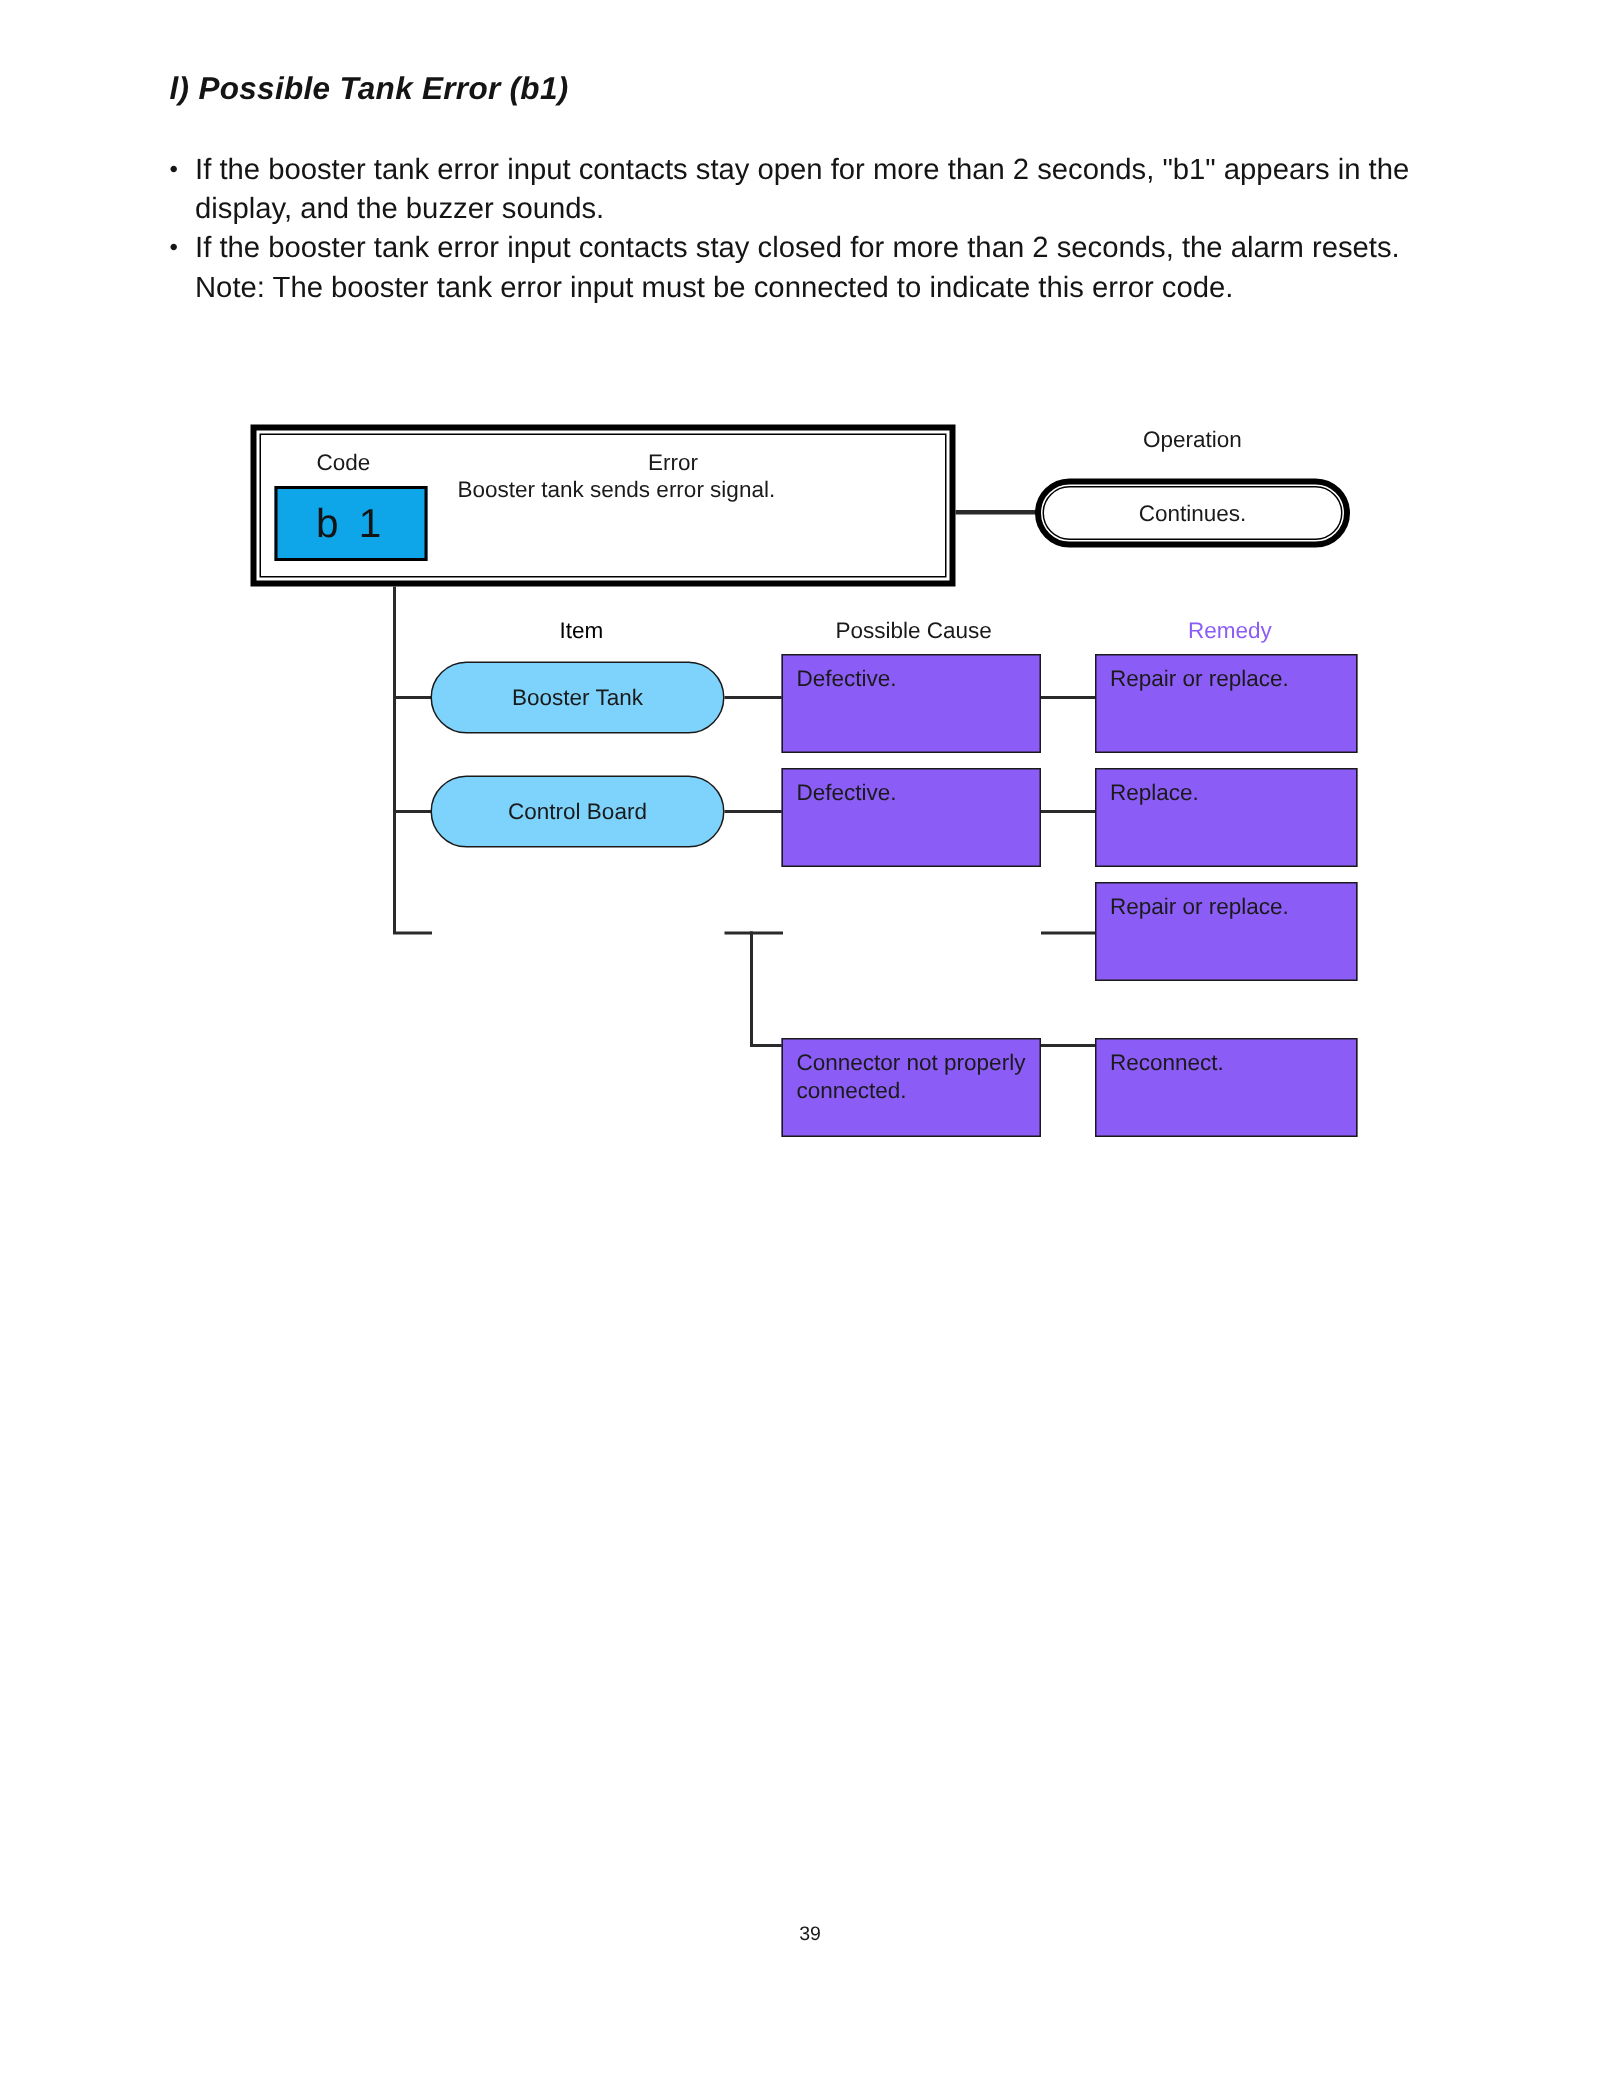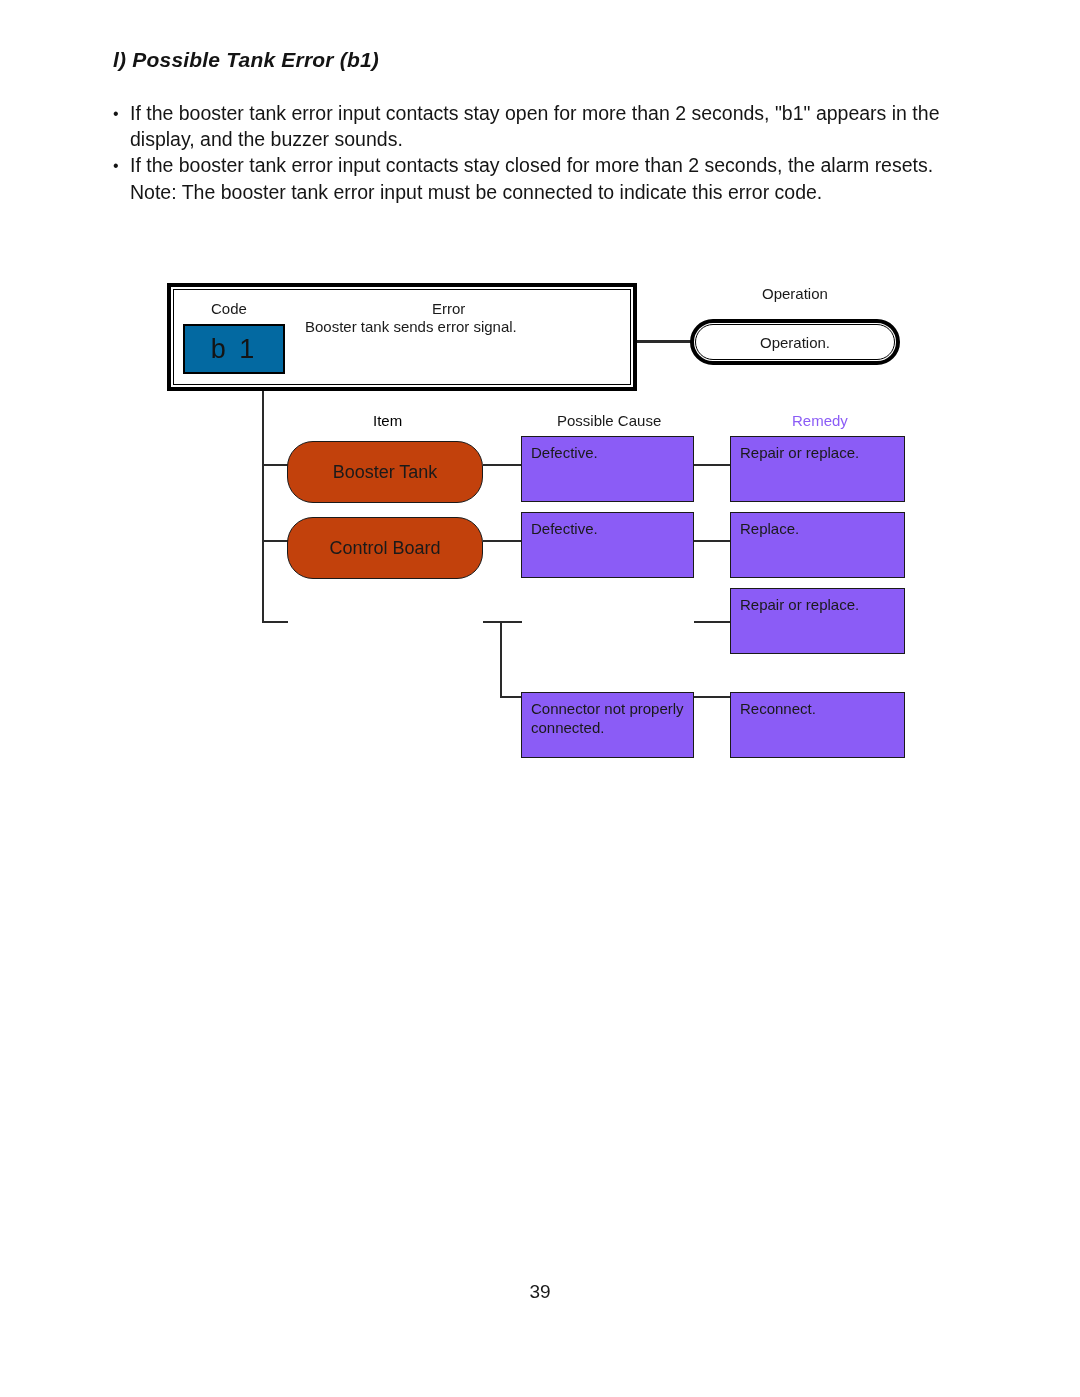--- a/index.html
+++ b/index.html
@@ -107,21 +107,21 @@
     color: #1a1a1a;
     white-space: nowrap;
   }
   .code-value-box {
     left: 183px;
     top: 324px;
     width: 102px;
     height: 50px;
     border: 2.5px solid #000;
     box-sizing: border-box;
-    background: #0369a1;
+    background: #0ea5e9;
     display: flex;
     align-items: center;
     justify-content: center;
     font-size: 27px;
     letter-spacing: 3px;
     color: #141414;
   }
   .error-text {
     left: 305px;
     top: 318px;
@@ -190,29 +190,29 @@
     left: 792px;
     top: 412px;
     font-size: 15px;
     color: #8b5cf6;
     white-space: nowrap;
   }
 
   
   .item-pill {
     width: 196px;
-    height: 62px;
+    height: 48px;
     border: 1.8px solid #1a1a1a;
     border-radius: 26px;
     box-sizing: border-box;
-    background: #c2410c;
+    background: #7dd3fc;
     display: flex;
     align-items: center;
     justify-content: center;
-    font-size: 18px;
+    font-size: 15px;
     color: #1a1a1a;
   }
   .item-1 { left: 287px; top: 441px; }
   .item-2 { left: 287px; top: 517px; }
   .item-3 { left: 287px; top: 593px; }
 
   
   .cell-box {
     border: 1.8px solid #1a1a1a;
     box-sizing: border-box;
@@ -256,21 +256,21 @@
   .link-c3 { left: 694px; top: 621px; width: 37px; }
   .link-c4 { left: 694px; top: 696px; width: 37px; }
 
   
   .page-number {
     position: absolute;
     left: 0;
     top: 1281px;
     width: 1080px;
     text-align: center;
-    font-size: 19px;
+    font-size: 13px;
     color: #1a1a1a;
   }
 </style>
 </head>
 <body>
 
 <div class="page-title">l) Possible Tank Error (b1)</div>
 
 <div class="body-block">
   <div class="bullet-row">
@@ -290,21 +290,21 @@
     <div class="code-box-inner"></div>
   </div>
   <div class="lbl-code">Code</div>
   <div class="lbl-error">Error</div>
   <div class="code-value-box">b 1</div>
   <div class="error-text">Booster tank sends error signal.</div>
 
   <div class="lbl-operation">Operation</div>
   <div class="conn-op ln"></div>
   <div class="pill-continues">
-    <div class="pill-continues-inner">Operation.</div>
+    <div class="pill-continues-inner">Continues.</div>
   </div>
 
   <div class="lbl-item">Item</div>
   <div class="lbl-cause">Possible Cause</div>
   <div class="lbl-remedy">Remedy</div>
 
   <div class="ln ln-v trunk-main"></div>
   <div class="ln ln-h stub-1"></div>
   <div class="ln ln-h stub-2"></div>
   <div class="ln ln-h stub-3"></div>

